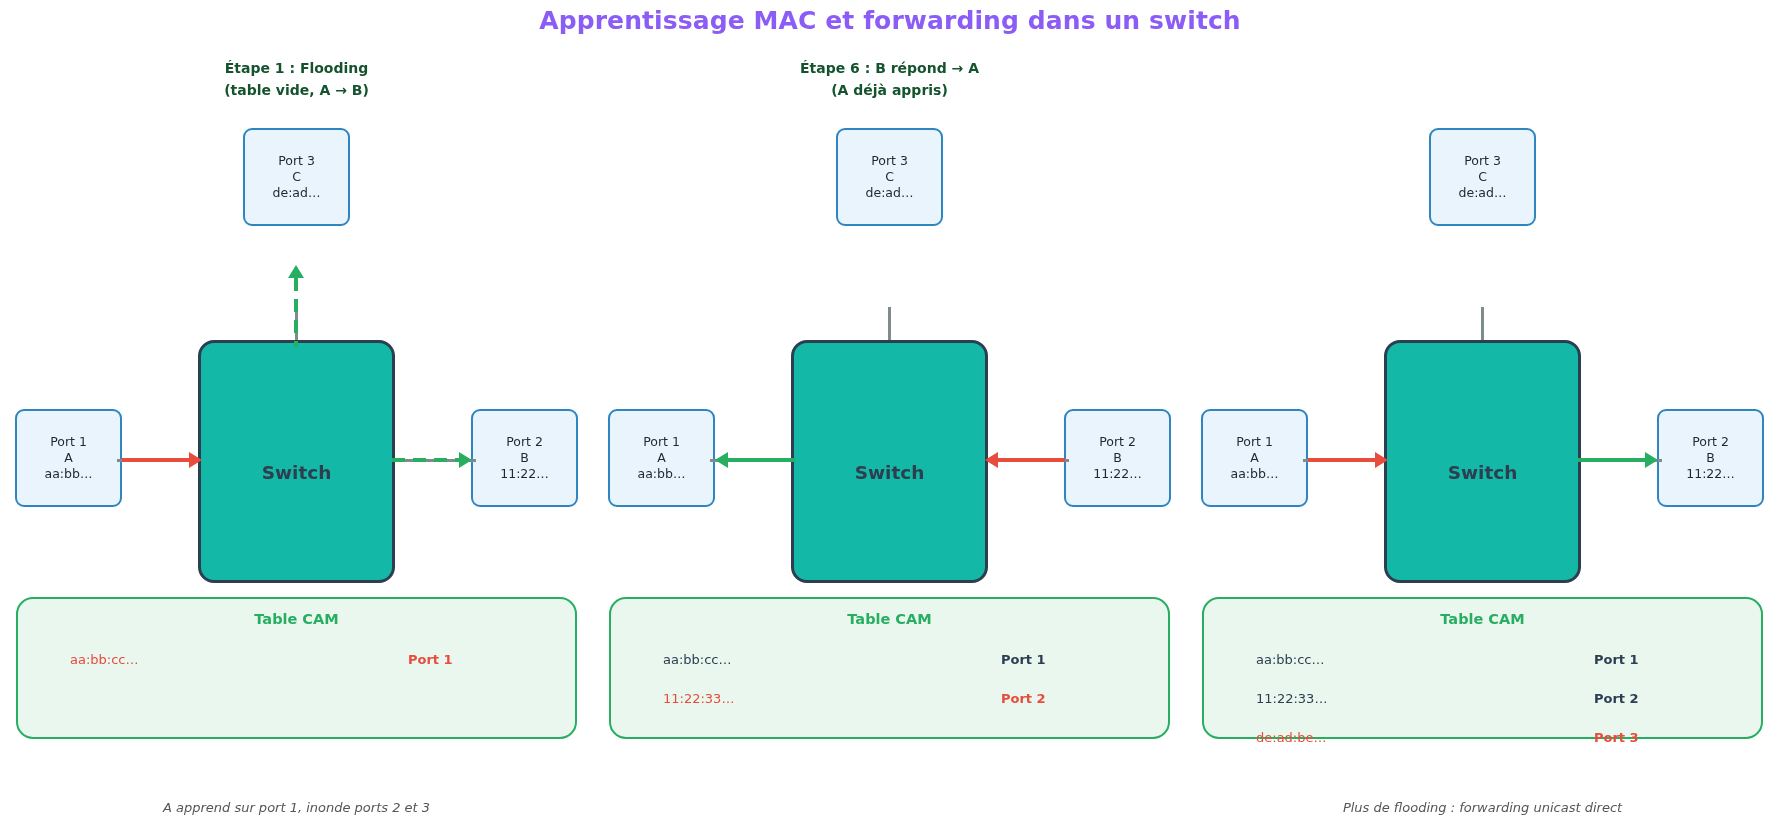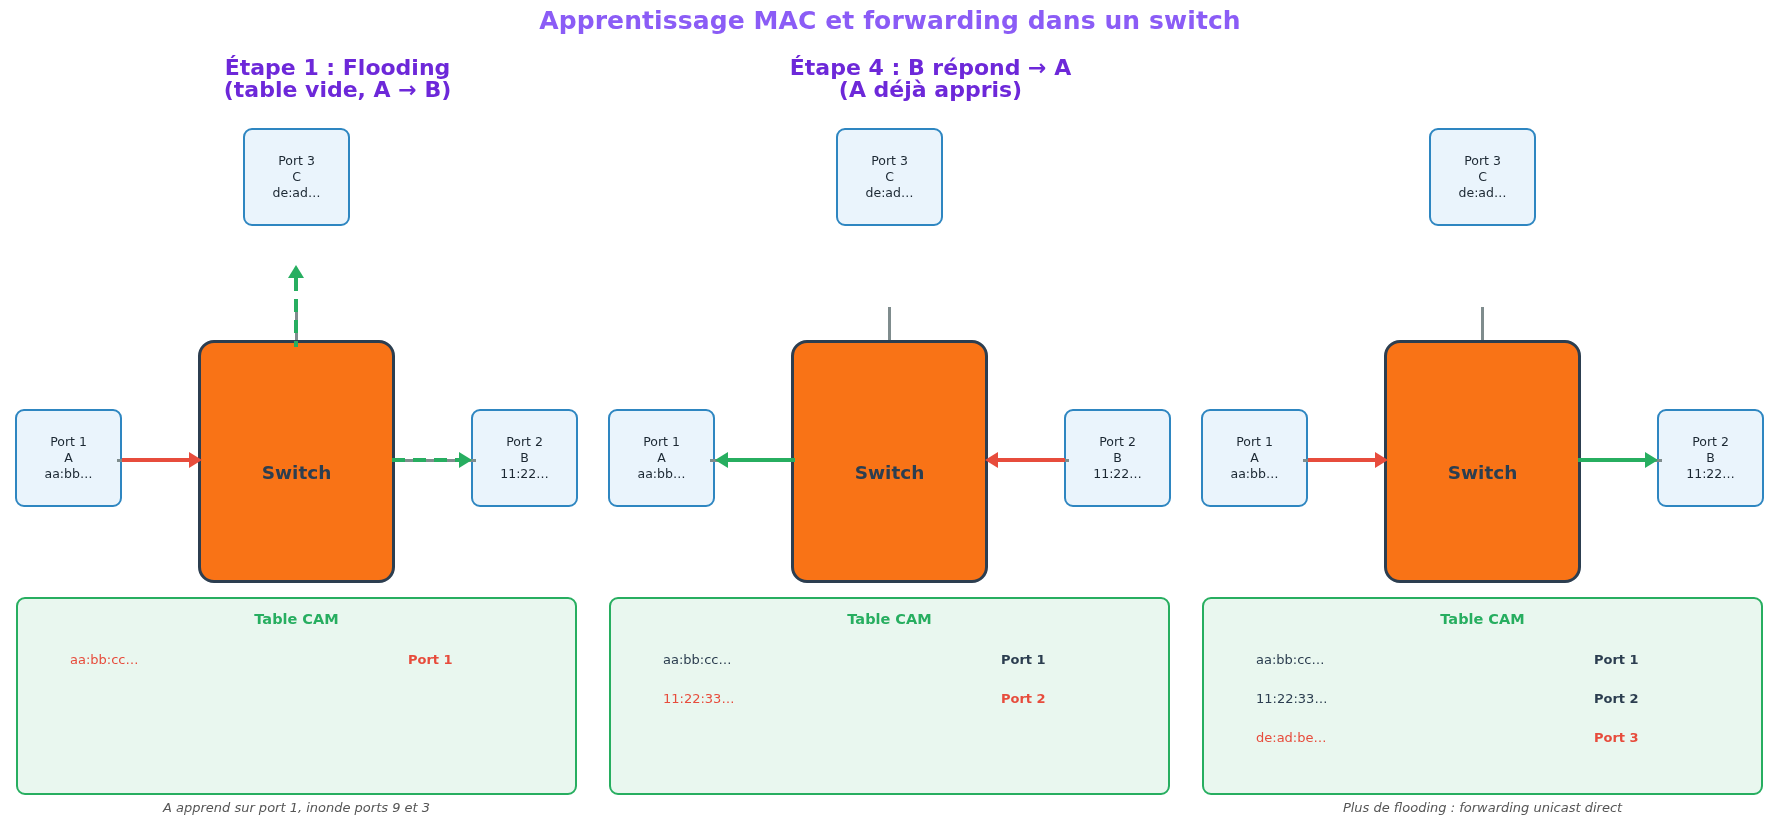--- a/index.html
+++ b/index.html
@@ -43,26 +43,25 @@
   #panel-0 { left: 0px; }
   #panel-1 { left: 593px; }
   #panel-2 { left: 1186px; }
 
   .panel-title {
     position: absolute;
     top: 57px;
     left: 0;
     width: 593px;
     text-align: center;
-    font-size: 22px;
+    font-size: 14px;
     font-weight: bold;
-    color: #6d28d9;
+    color: #14532d;
     line-height: 22px;
     white-space: pre-line;
-    padding-left: 41px;
   }
 
   
   .host {
     position: absolute;
     background: #eaf4fc;
     border: 2.2px solid #2e86c1;
     border-radius: 9px;
     box-sizing: border-box;
     display: flex;
@@ -94,21 +93,21 @@
     top: 409px;
   }
 
   
   .switch-box {
     position: absolute;
     left: 198px;
     top: 340px;
     width: 197px;
     height: 243px;
-    background: #f97316;
+    background: #14b8a6;
     border: 3.2px solid #2c3e50;
     border-radius: 16px;
     box-sizing: border-box;
     display: flex;
     align-items: center;
     justify-content: center;
   }
   .switch-label {
     font-size: 18.5px;
     font-weight: bold;
@@ -165,24 +164,24 @@
     background-image: repeating-linear-gradient(
       to bottom, currentColor 0 13px, transparent 13px 21px);
   }
 
   
   .cam {
     position: absolute;
     left: 16px;
     top: 597px;
     width: 561px;
-    height: 198px;
+    height: 142px;
     background: #e9f7ef;
     border: 2.2px solid #27ae60;
-    border-radius: 9px;
+    border-radius: 17px;
     box-sizing: border-box;
   }
   .cam-title {
     position: absolute;
     top: 12px;
     left: 0;
     width: 100%;
     text-align: center;
     font-size: 14.5px;
     font-weight: bold;
@@ -283,25 +282,25 @@
     <div class="cam">
       <div class="cam-title">Table CAM</div>
       <div class="cam-rows">
             <div class="cam-row">
               <span class="cam-mac mac-new">aa:bb:cc…</span>
               <span class="cam-port port-new">Port 1</span>
             </div>
           </div>
     </div>
 
-    <div class="caption">A apprend sur port 1, inonde ports 9 et 3</div>
+    <div class="caption">A apprend sur port 1, inonde ports 2 et 3</div>
   </div>
 
   <div class="panel" id="panel-1">
-    <div class="panel-title">Étape 4 : B répond → A
+    <div class="panel-title">Étape 6 : B répond → A
 (A déjà appris)</div>
 
     <div class="host host-top" id="host-1-top">
       <span class="host-line">Port 3</span>
       <span class="host-line">C</span>
       <span class="host-line">de:ad…</span>
     </div>
 
     <div class="host host-left" id="host-1-left">
       <span class="host-line">Port 1</span>

